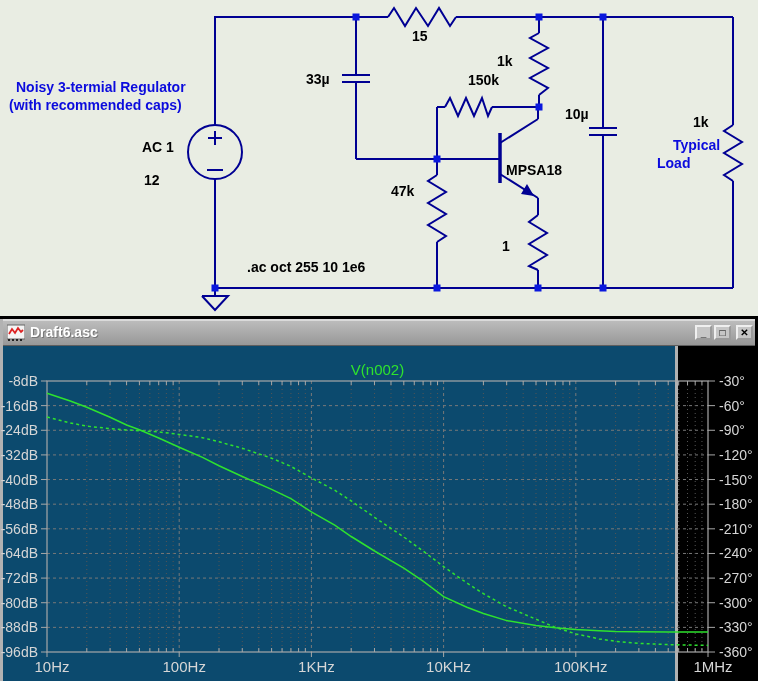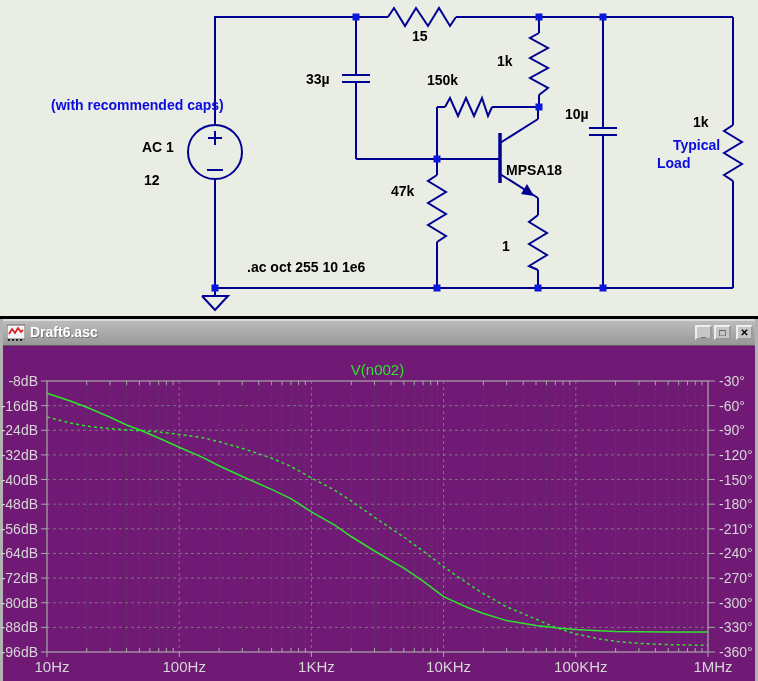--- a/index.html
+++ b/index.html
@@ -5,38 +5,38 @@
   html,body{margin:0;padding:0;background:#000;}
   .screen{position:relative;width:758px;height:681px;overflow:hidden;background:#000;
           font-family:"Liberation Sans",sans-serif;}
 
   
   .schematic{position:absolute;left:0;top:0;width:758px;height:316px;background:#e9ede3;}
   .schematic svg{position:absolute;left:0;top:0;}
   .slabel{position:absolute;font:bold 14px "Liberation Sans",sans-serif;color:#000;white-space:pre;}
   .blue{color:#0b0bdd;}
   .lbl-comment1{left:16px;top:79px;}
-  .lbl-comment2{left:9px;top:97px;margin-left:42px;}
+  .lbl-comment2{left:9px;top:97px;}
   .lbl-ac{left:142px;top:139px;text-align:center;}
   .lbl-dc{left:144px;top:155px;margin-top:17px;}
   .lbl-r15{left:412px;top:28px;}
   .lbl-c33{left:306px;top:71px;}
-  .lbl-r150k{left:427px;top:72px;}
+  .lbl-r150k{left:468px;top:72px;}
   .lbl-r1k{left:497px;top:53px;}
   .lbl-c10{left:565px;top:106px;}
   .lbl-q{left:506px;top:162px;}
   .lbl-r47k{left:391px;top:183px;}
   .lbl-r11{left:502px;top:238px;}
   .lbl-rload{left:693px;top:114px;}
   .lbl-typ1{left:657px;top:137px;margin-left:16px;}
   .lbl-typ2{left:657px;top:155px;}
   .lbl-directive{left:247px;top:259px;}
 
   
-  .wave-window{position:absolute;left:0;top:319px;width:758px;height:362px;background:#701a75;
+  .wave-window{position:absolute;left:0;top:319px;width:678px;height:362px;background:#0c4a6e;
                border-left:3px solid #b2b2b2;border-right:3px solid #b2b2b2;box-sizing:border-box;}
   .win-top-edge{position:absolute;left:0;top:0;width:752px;height:2px;background:#dadada;}
   .title-bar{position:absolute;left:0;top:2px;width:752px;height:25px;
              background:linear-gradient(180deg,#bcbcbc,#989898);
              border-bottom:1px solid #5e5e5e;box-sizing:border-box;}
   .title-icon{position:absolute;left:4px;top:3px;width:18px;height:18px;}
   .title-text{position:absolute;left:27px;top:3px;font:bold 14px "Liberation Sans",sans-serif;
               color:#fff;text-shadow:1px 1px 0 #777;}
   .tbtns{position:absolute;right:2px;top:4px;display:flex;}
   .tbtn{width:17px;height:15px;margin-left:2px;background:#c6c6c6;
@@ -101,20 +101,21 @@
         <rect x="535.5" y="103.5" width="7" height="7"></rect>
         <rect x="433.5" y="155.5" width="7" height="7"></rect>
         <rect x="211.5" y="284.5" width="7" height="7"></rect>
         <rect x="433.5" y="284.5" width="7" height="7"></rect>
         <rect x="534.5" y="284.5" width="7" height="7"></rect>
         <rect x="599.5" y="284.5" width="7" height="7"></rect>
       </g>
       <polygon points="534,196 521,194 527,184" fill="#000093"></polygon>
     </svg>
 
+    <span class="slabel blue lbl-comment1">Noisy 3-termial Regulator</span>
     <span class="slabel blue lbl-comment2">(with recommended caps)</span>
     <span class="slabel lbl-ac">AC 1</span>
     <span class="slabel lbl-dc">12</span>
     <span class="slabel lbl-r15">15</span>
     <span class="slabel lbl-c33">33µ</span>
     <span class="slabel lbl-r150k">150k</span>
     <span class="slabel lbl-r1k">1k</span>
     <span class="slabel lbl-c10">10µ</span>
     <span class="slabel lbl-q">MPSA18</span>
     <span class="slabel lbl-r47k">47k</span>

